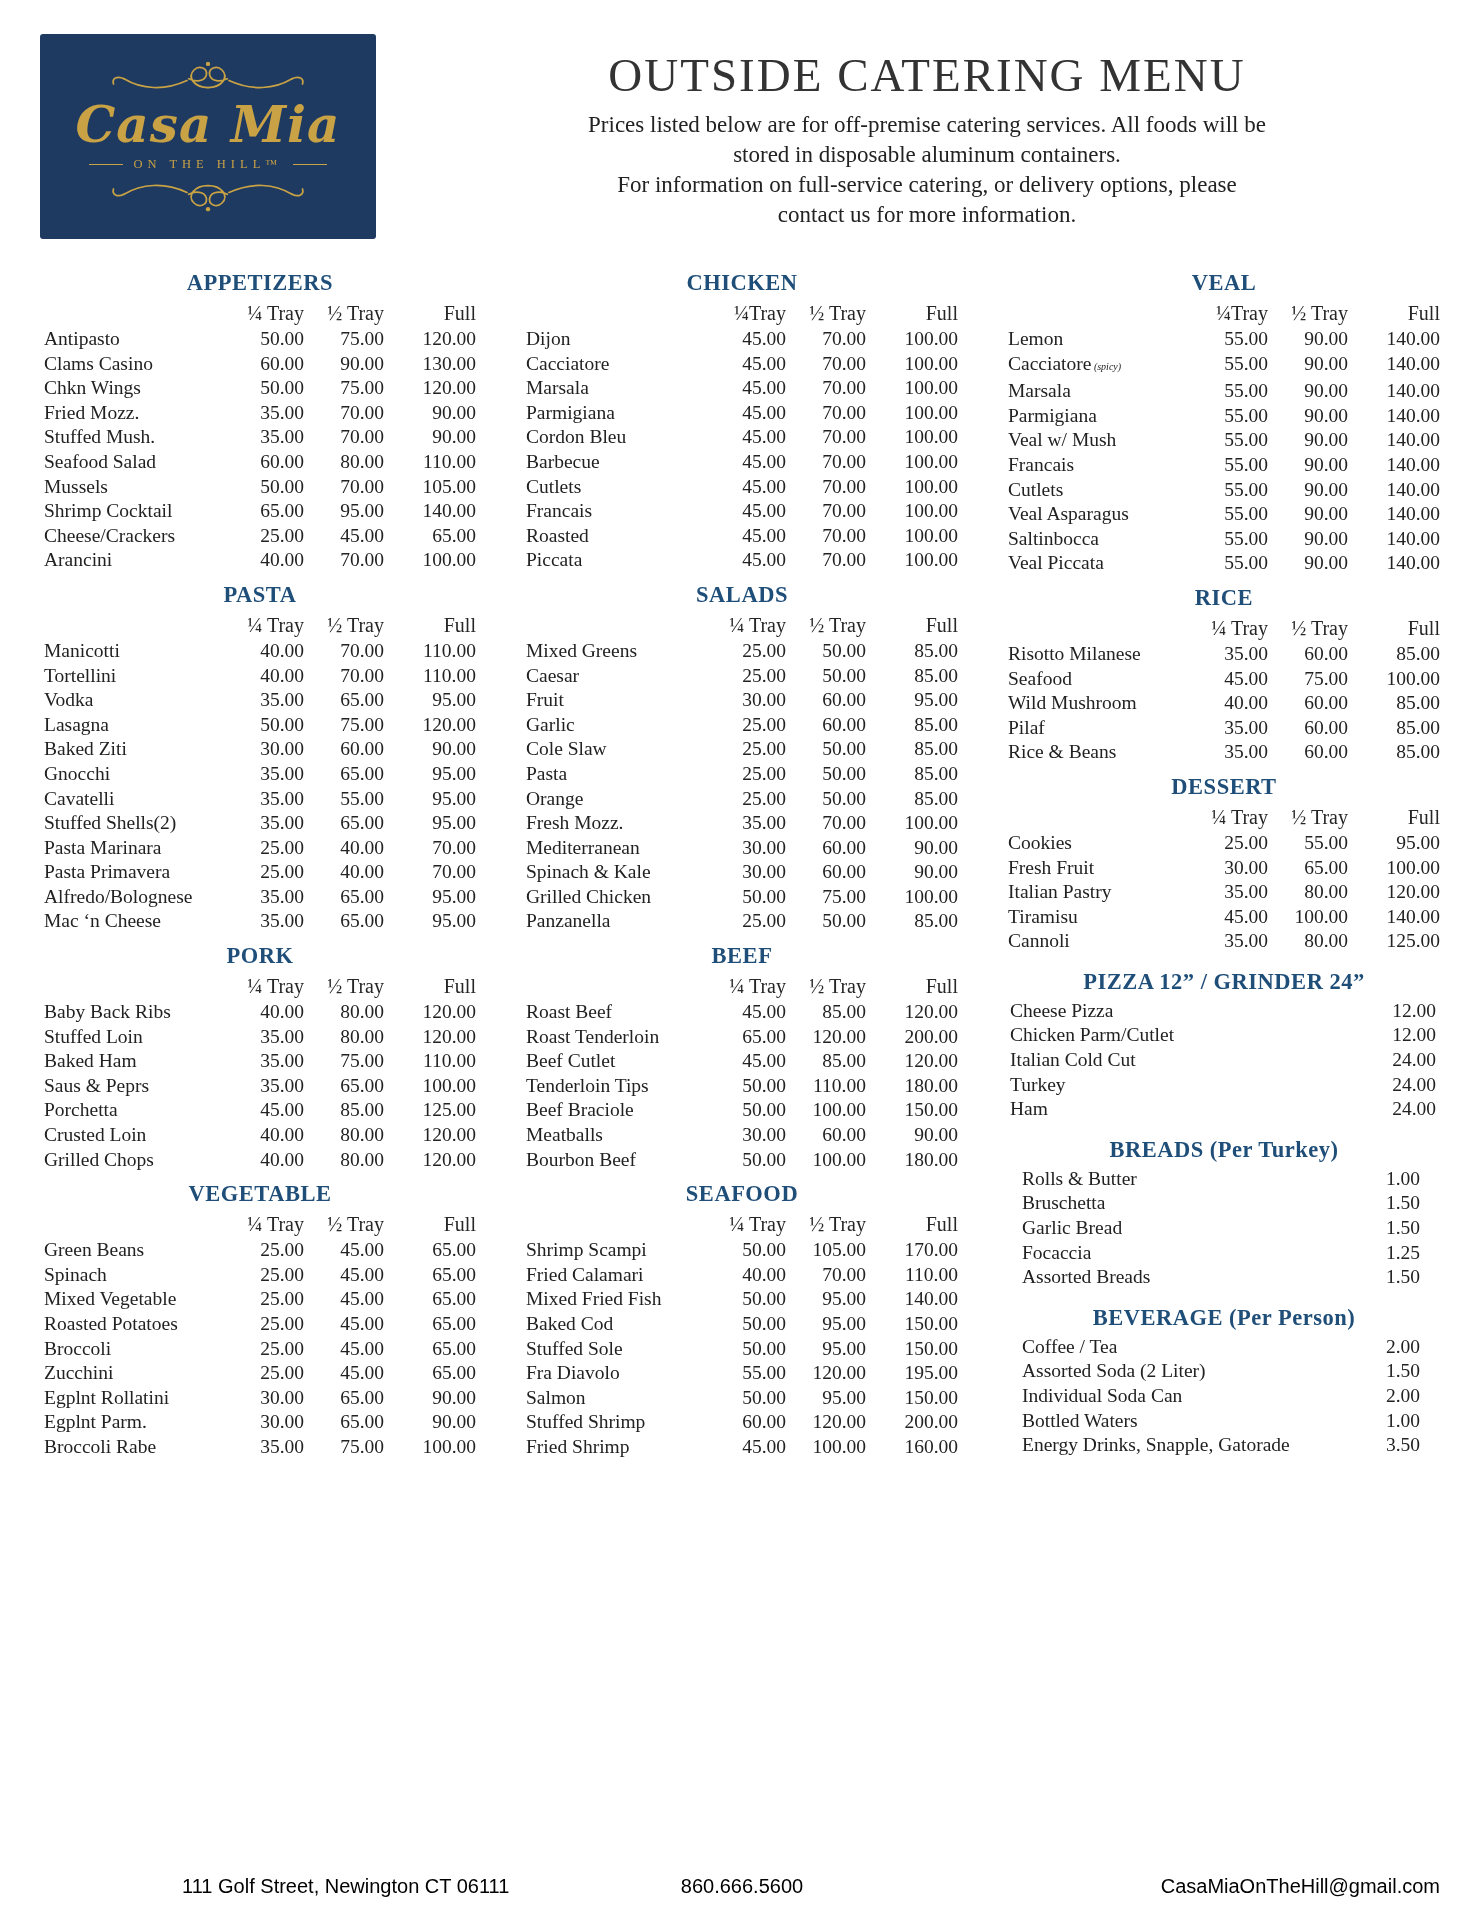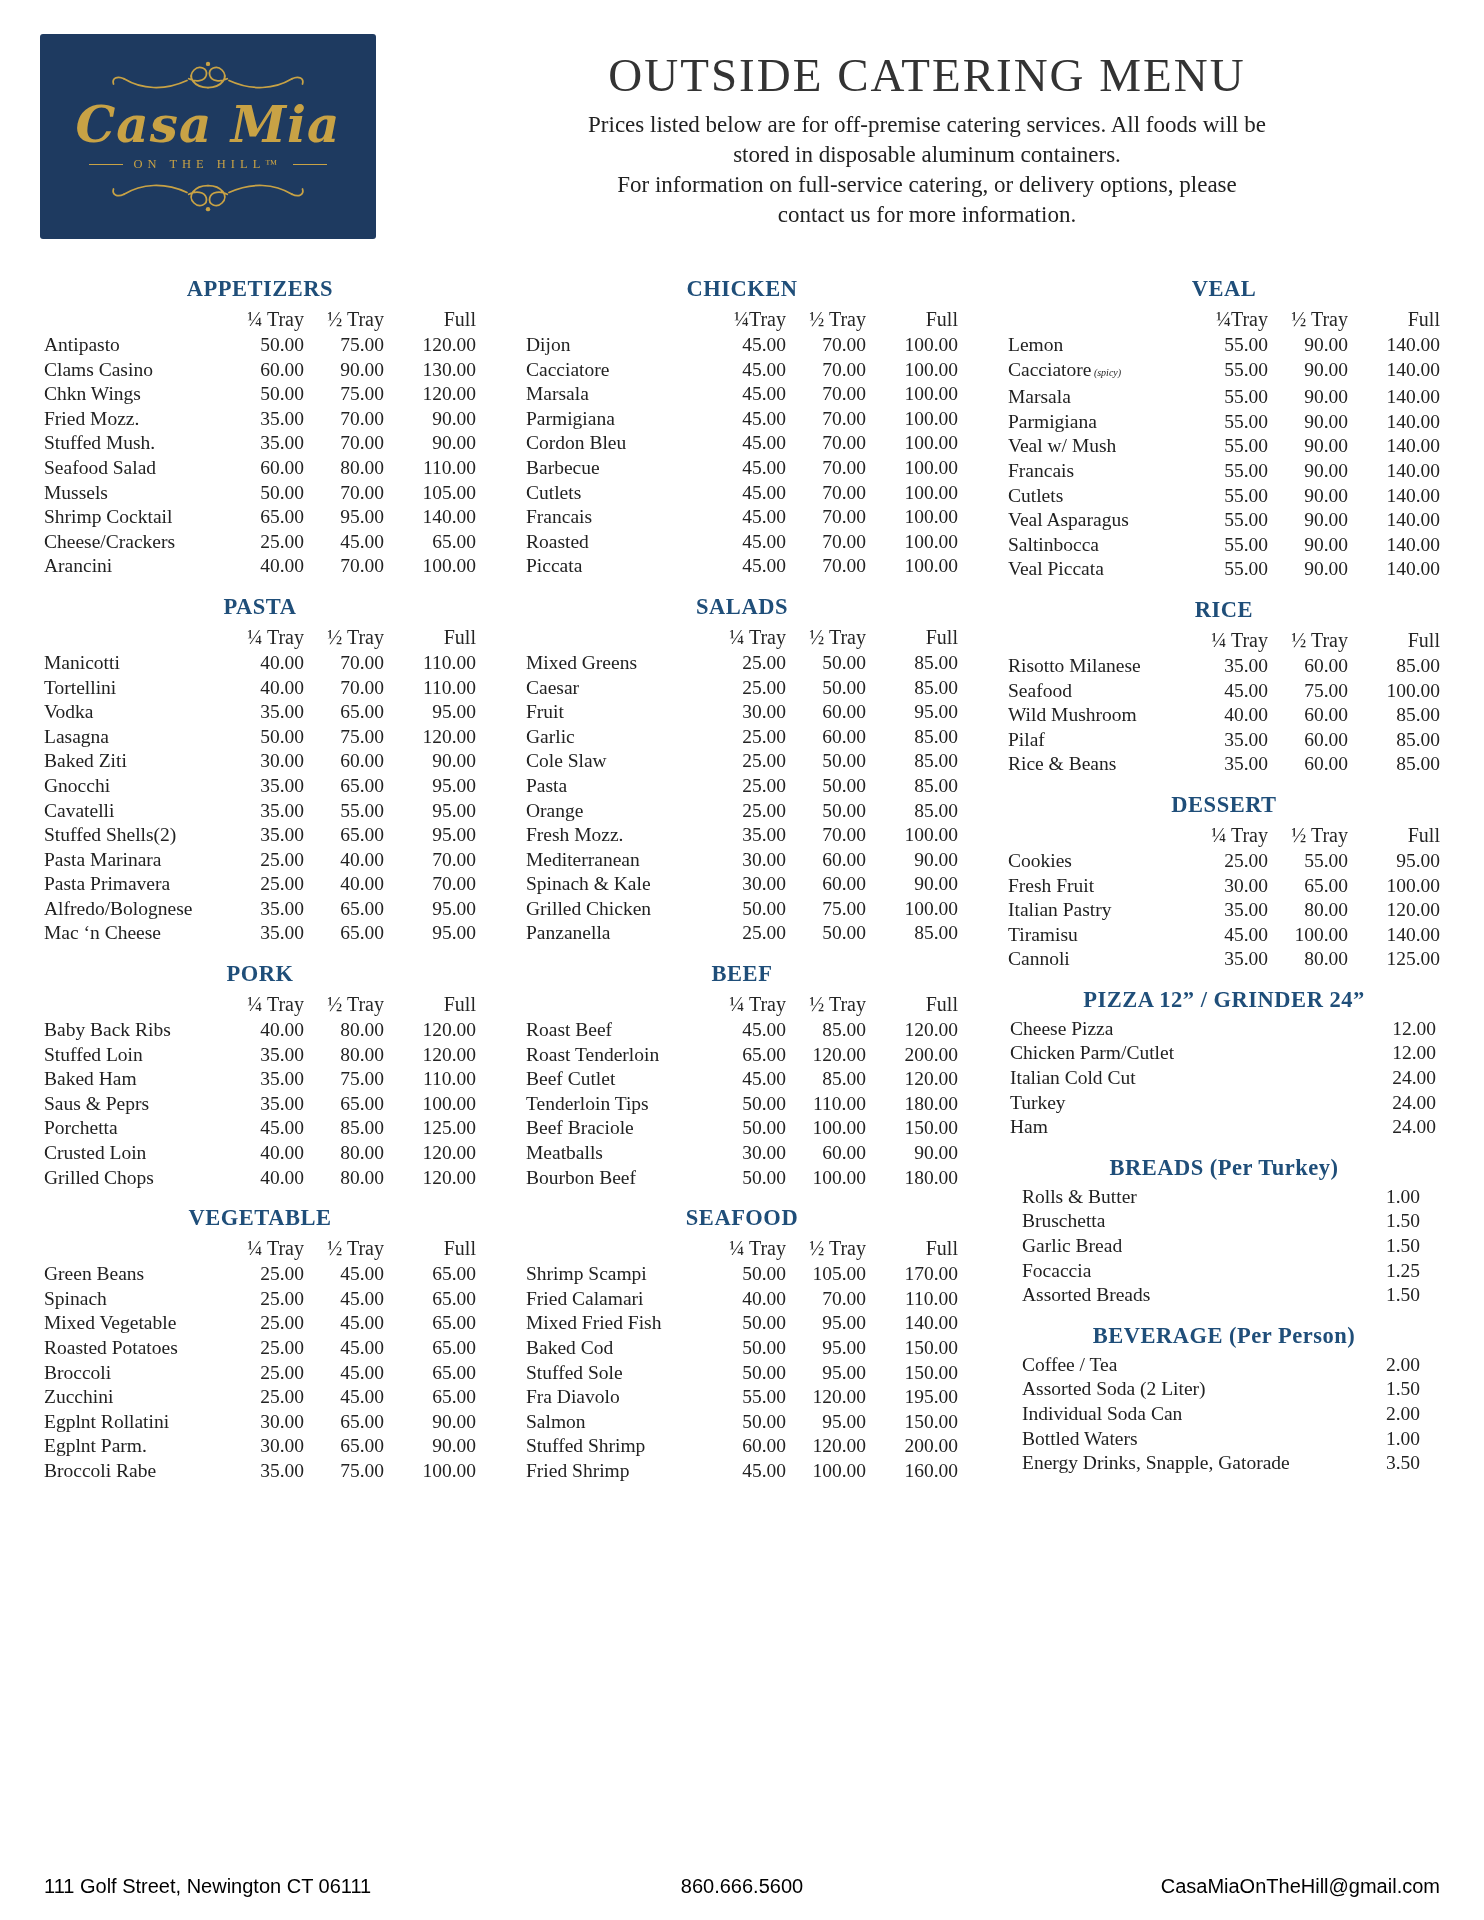--- a/index.html
+++ b/index.html
@@ -36,21 +36,21 @@
   .bold-block { margin-top:7px; }
   .bold-line { font-size:21px; font-weight:700; line-height:28px; color:#111; }
 
   
   .menu-columns { display:flex; gap:50px; padding:0 44px; margin-top:22px; }
   .menu-col { flex:1 1 0; min-width:0; }
 
   .menu-section { margin-bottom:6px; }
   .section-title {
     text-align:center; color:#1f4e79; font-size:22.5px; font-weight:700;
-    letter-spacing:0.5px; line-height:28px; margin:14px 0 3px;
+    letter-spacing:0.5px; line-height:28px; margin:8px 0 3px;
     font-family:"Liberation Serif", serif;
   }
 
   .tray-header, .item-row {
     display:grid; grid-template-columns:1fr 74px 80px 92px; align-items:baseline;
   }
   .tray-header { font-size:20px; line-height:27px; color:#262626; }
   .tray-header .th { text-align:right; }
   .item-row { font-size:19.5px; line-height:24.6px; }
   .item-name { white-space:nowrap; overflow:hidden; }
@@ -67,21 +67,21 @@
   .section-beverage-per-person .section-title,
   .section-pizza-12-grinder-24 .section-title { margin-top:14px; }
 
   
   .footer {
     position:absolute; left:44px; right:44px; bottom:22px;
     display:flex; align-items:baseline;
     font-family:"Liberation Sans", sans-serif; font-size:20px; color:#000;
   }
   .footer span { flex:1 1 0; }
-  .footer .f-left { text-align:left; }
+  .footer .f-left { text-align:right; }
   .footer .f-center { text-align:center; }
   .footer .f-right { text-align:right; }
 </style>
 </head>
 <body>
 
 <div class="page">
 
   <div class="header">
     <div class="logo-box">

